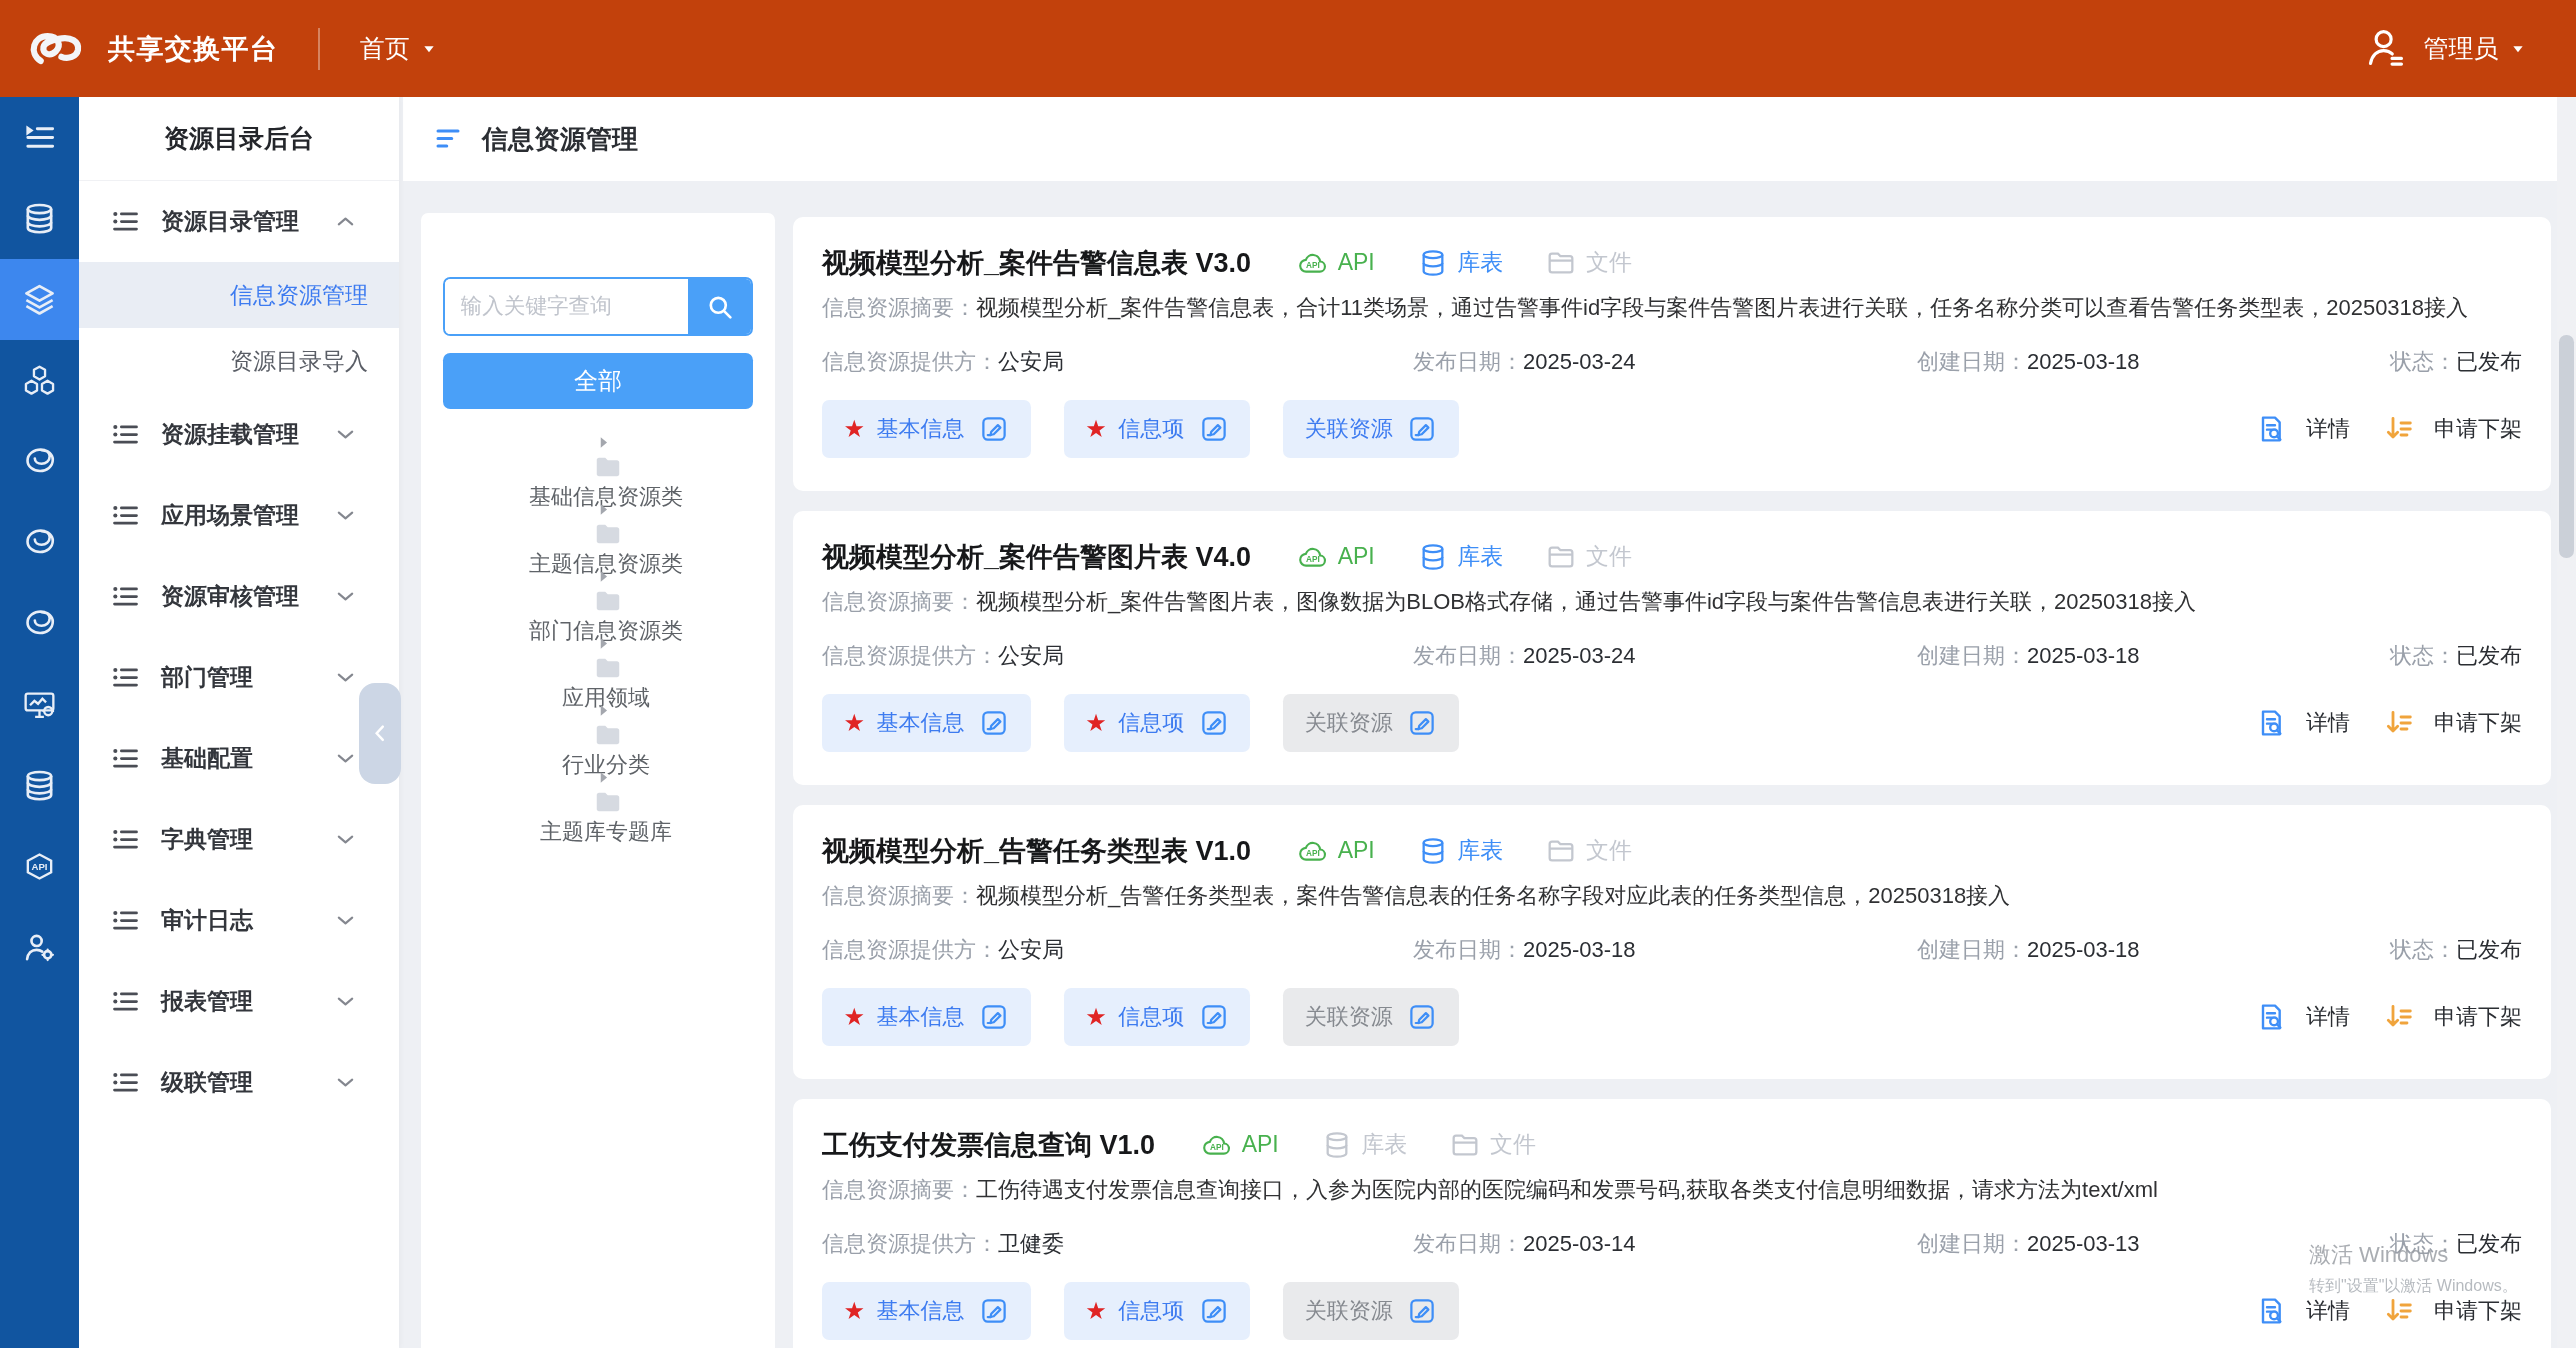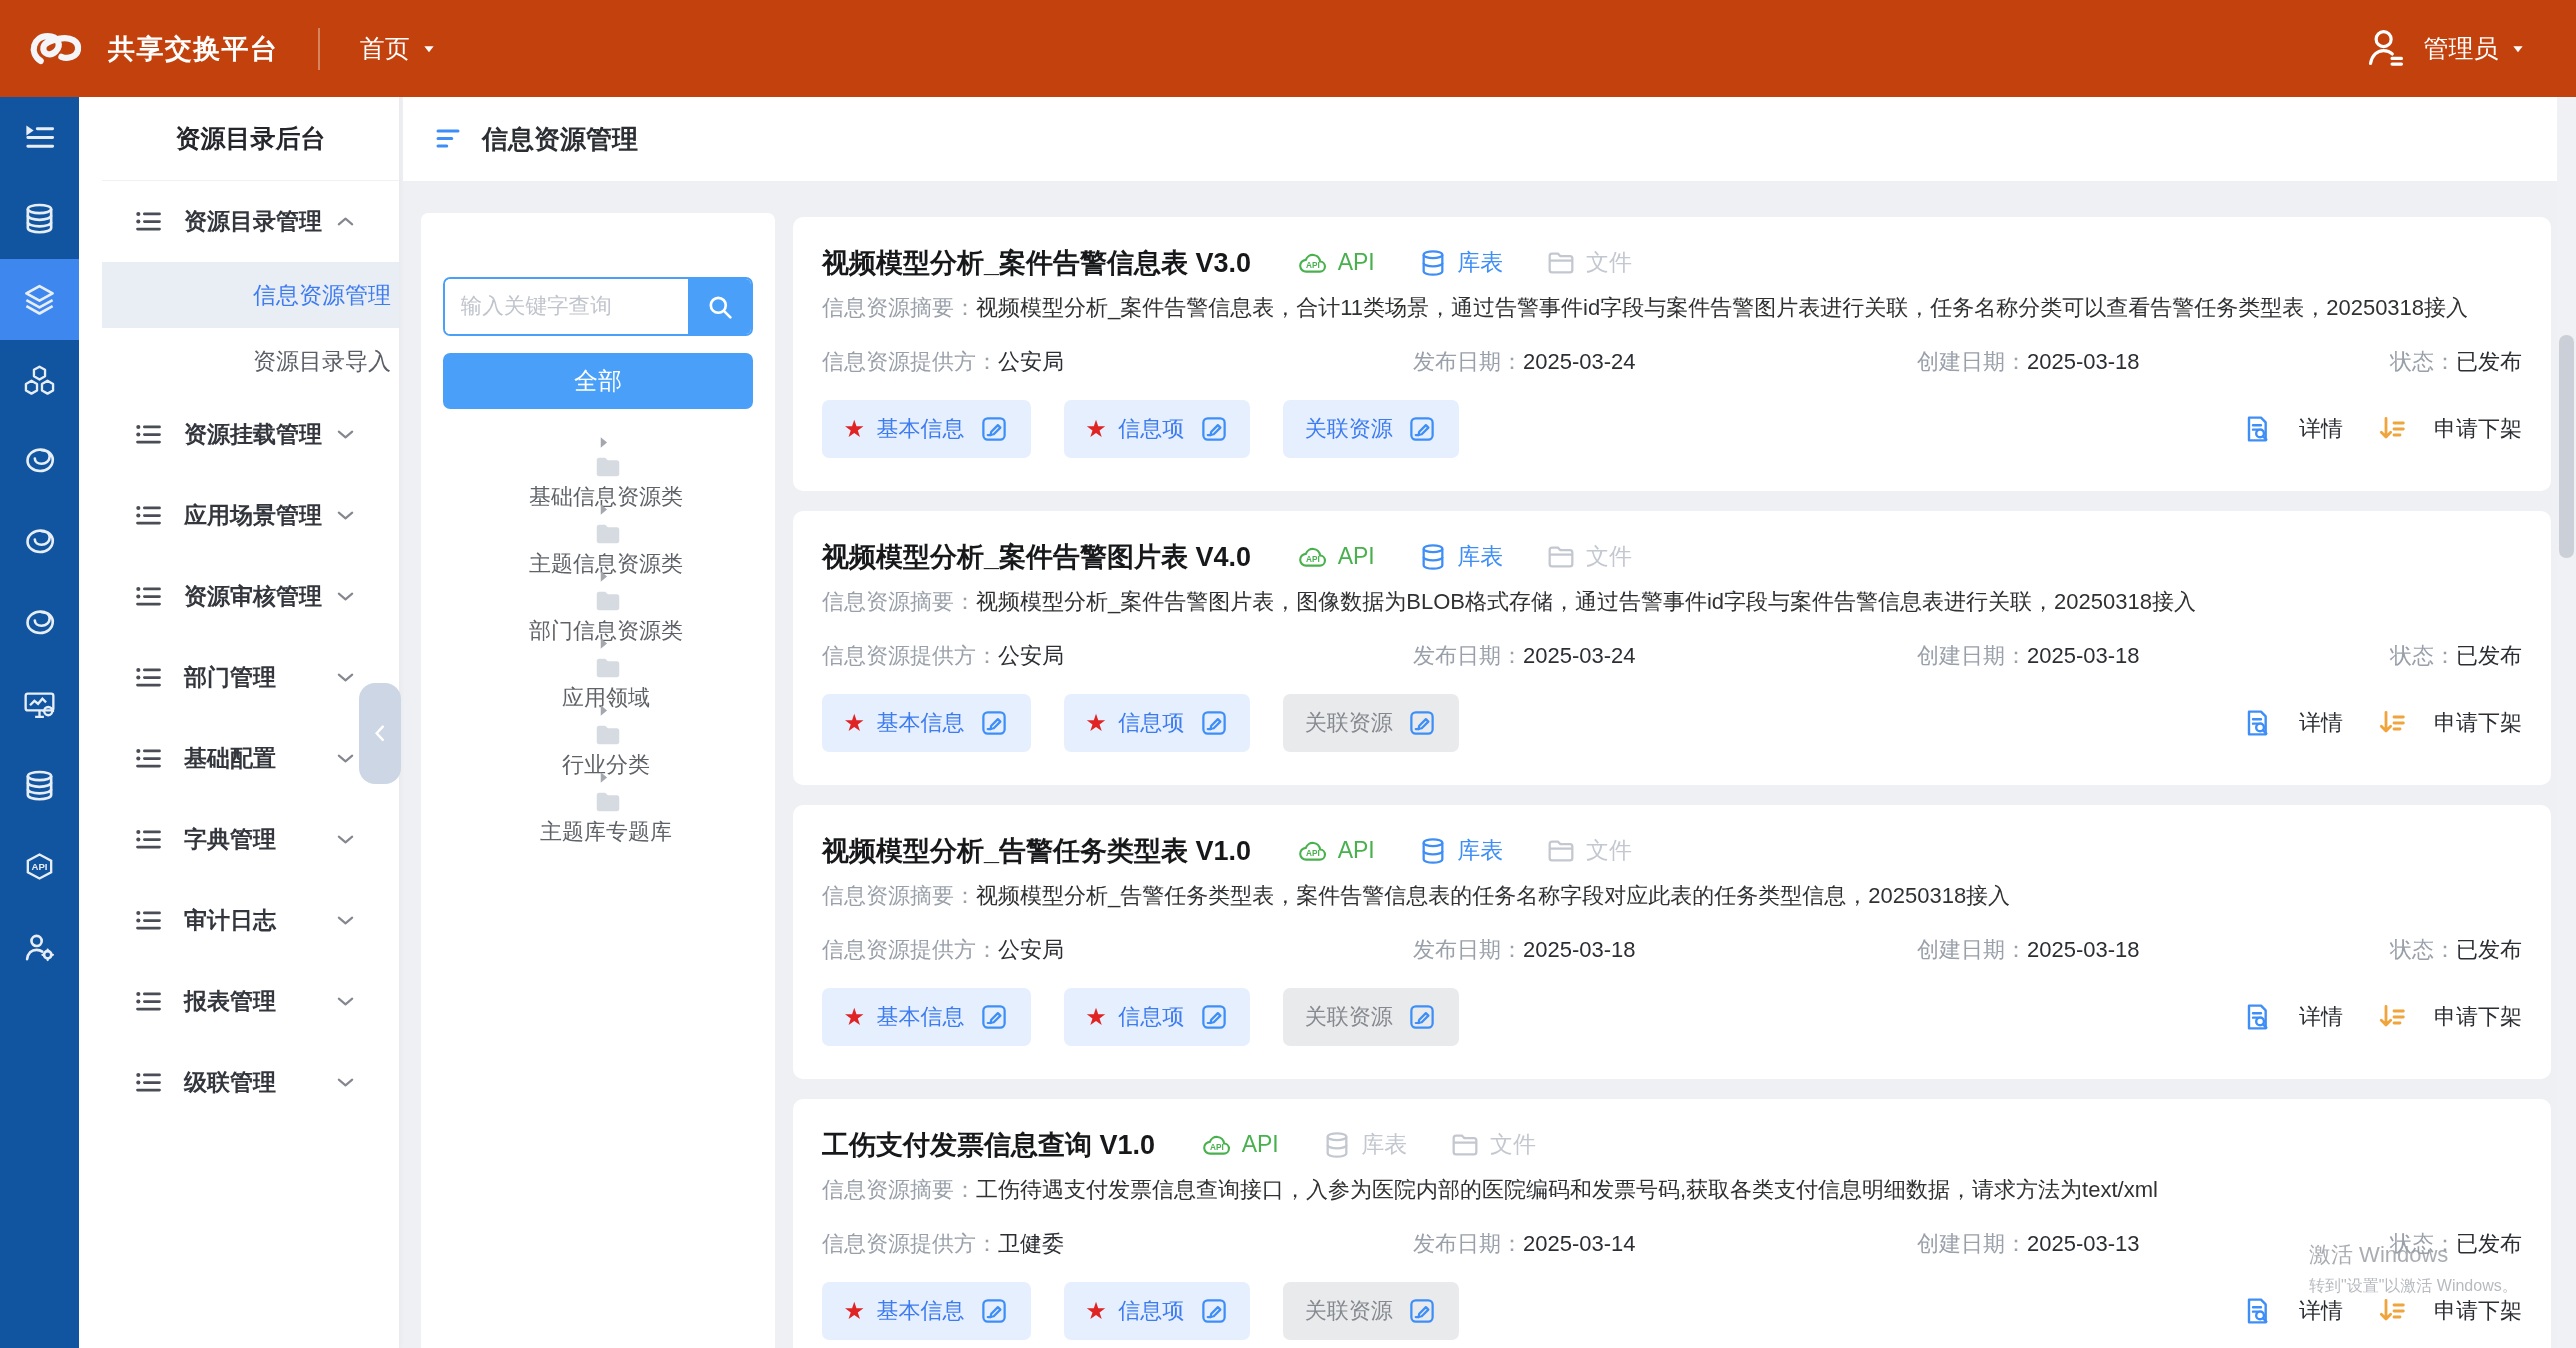--- a/index.html
+++ b/index.html
@@ -29,21 +29,21 @@
     position:absolute; left:0; top:97px; bottom:0; width:79px;
     background:#1155a0; display:flex; flex-direction:column; z-index:10;
   }
   .rail-item { height:81px; display:flex; align-items:center; justify-content:center; color:#e8eef7; cursor:pointer; }
   .rail-item .ic { width:35px; height:35px; }
   .rail-item.active { background:#3d87ee; }
 
   
   .sidebar {
     position:absolute; left:79px; top:97px; bottom:0; width:320px;
-    background:#fff; z-index:9; box-shadow:1.4px 0 5.8px rgba(0,0,0,.04);padding-left:23px;
+    background:#fff; z-index:9; box-shadow:1.4px 0 5.8px rgba(0,0,0,.04);
   }
   .sb-title {
     height:84px; display:flex; align-items:center; justify-content:center;
     font-size:25px; font-weight:700; color:#24262b; border-bottom:1.4px solid #f0f1f4;
   }
   .sb-item { height:81px; display:flex; align-items:center; padding-left:30px; cursor:pointer; }
   .sb-item .ic { width:33px; height:33px; color:#4a4d55; flex:none; }
   .sb-item .lbl { font-size:23px; font-weight:700; color:#33363c; margin-left:19px; }
   .sb-item .chev { margin-left:auto; margin-right:42px; width:23px; height:23px; color:#84878f; }
   .sb-sub { height:66px; display:flex; align-items:center; padding-left:151px; font-size:23px; color:#5a5e66; cursor:pointer; }
@@ -111,21 +111,21 @@
   .meta .cell-status  { flex:none; }
   .btn-row { margin-top:23px; display:flex; align-items:center; gap:33px; }
   .chip {
     display:inline-flex; align-items:center; height:58px; padding:0 21.6px;
     border-radius:7.2px; background:#e6effd; color:#3d7bf0; font-size:22px; cursor:pointer;
   }
   .chip .star { color:#e02424; font-size:24px; margin-right:11.5px; line-height:1; }
   .chip .edit { width:30px; height:30px; margin-left:14.4px; color:#3e8ef7; }
   .chip.disabled { background:#e9eaec; color:#85898f; }
   .actions { margin-left:auto; display:flex; align-items:center; gap:33px; }
-  .act { display:inline-flex; align-items:center; gap:26px; font-size:22px; color:#2b2e33; cursor:pointer; }
+  .act { display:inline-flex; align-items:center; gap:19px; font-size:22px; color:#2b2e33; cursor:pointer; }
   .act .ic { width:32px; height:32px; }
   .act.detail .ic { color:#3e8ef7; }
   .act.unlist .ic { color:#f0a43c; }
 
   
   .scrollbar { position:absolute; right:0; top:97px; bottom:0; width:19px; background:#f0f1f4; z-index:30; }
   .scrollbar .thumb { position:absolute; right:2.2px; top:238px; width:14.4px; height:223px; border-radius:7.2px; background:#cbd0d8; }
 
   
   .watermark { position:absolute; left:2309px; top:1240px; z-index:40; color:#9b9fa5; opacity:.85; pointer-events:none; }

